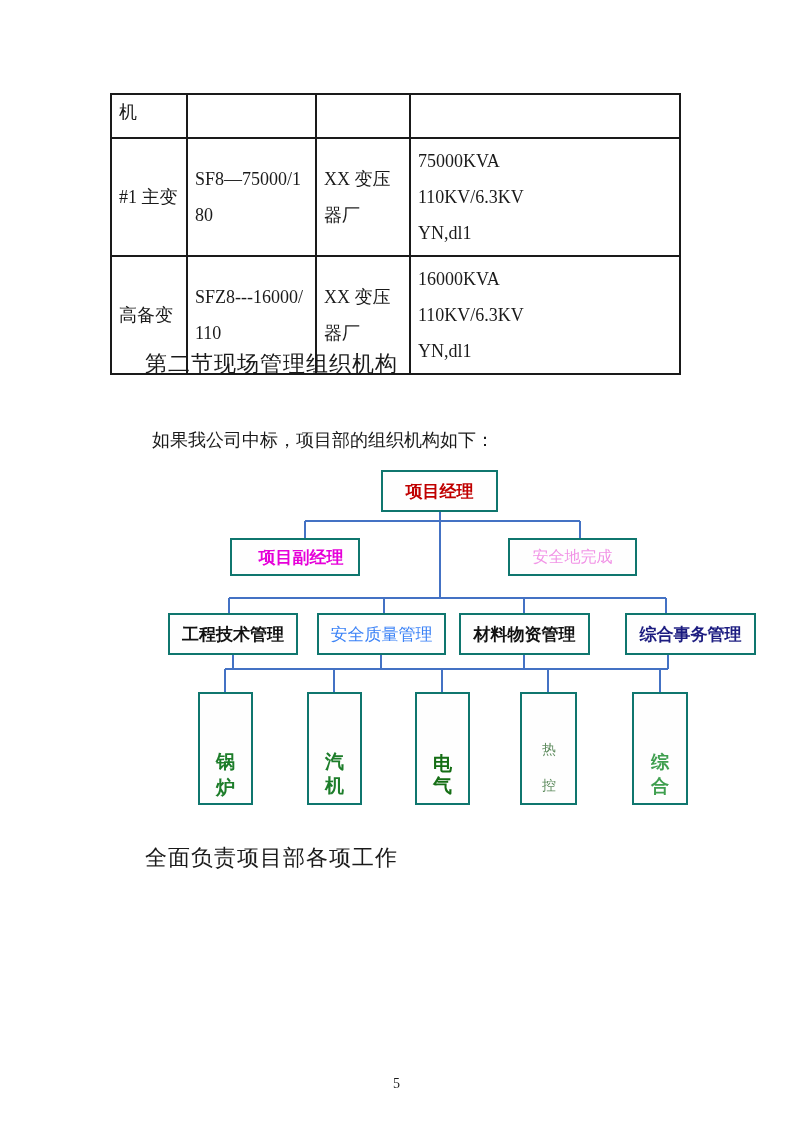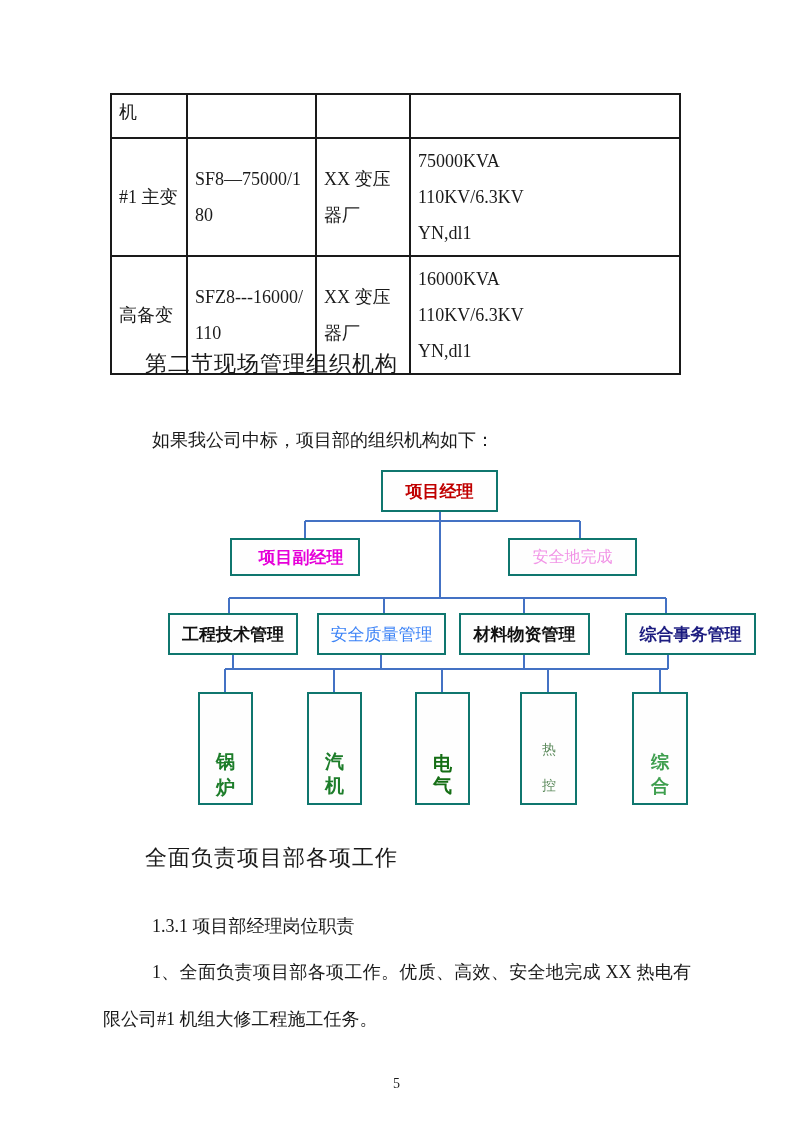--- a/index.html
+++ b/index.html
@@ -167,18 +167,16 @@
     <span class="vtext" style="color: rgb(21, 110, 21);">电气</span>
   </div>
   <div class="ob ob-l4 ob-l4d">
     <span class="vtext vtext-small" style="color: rgb(95, 140, 95);">热控</span>
   </div>
   <div class="ob ob-l4 ob-l4e">
     <span class="vtext vtext-mid" style="color: rgb(63, 159, 79);">综合</span>
   </div>
 
   <div class="h2sec sec3">全面负责项目部各项工作</div>
-  <div class="bodyline subhead">1.3.1 项目部经理岗位职责</div>
-  <div class="bodyline para">1、全面负责项目部各项工作。优质、高效、安全地完成 XX 热电有限公司#1 机组大修工程施工任务。</div>
 
   <div class="pagenum">5</div>
 
 </div>
 
 </body></html>

